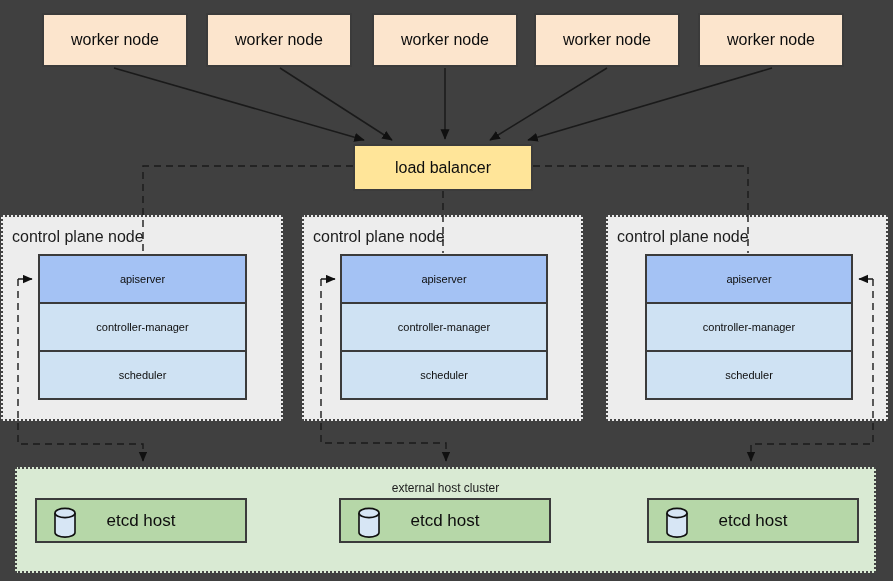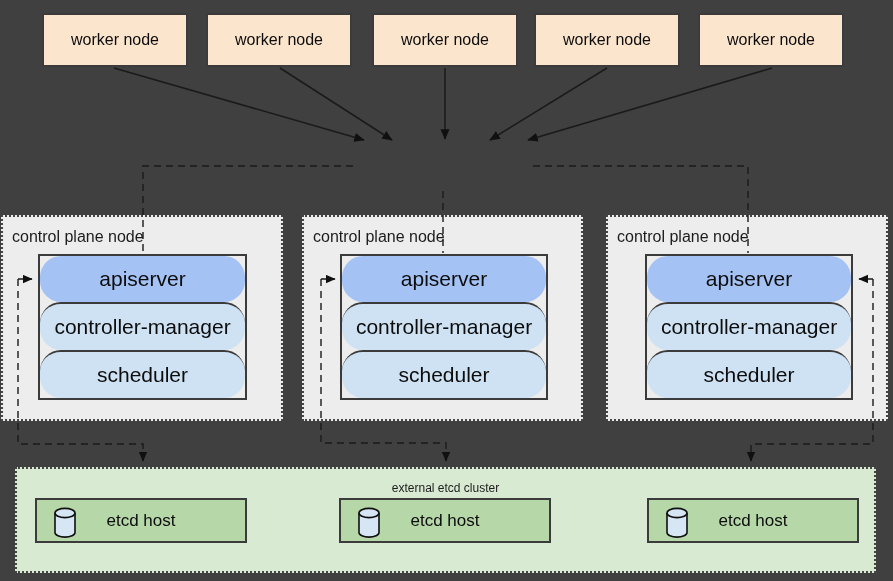--- a/index.html
+++ b/index.html
@@ -25,21 +25,21 @@
     position:absolute; top:215px; height:206px; box-sizing:border-box;
     background:var(--control-plane-fill); border:2px dotted #454545; z-index:1;
   }
   .cp-label{position:absolute; left:9px; top:11px; font-size:16px; color:#1c1c1c;}
   .stack{
     position:absolute; top:254px; height:146px; box-sizing:border-box;
     border:2px solid var(--border-color); display:flex; flex-direction:column; z-index:2;
   }
   .stack .row{
     flex:1; display:flex; align-items:center; justify-content:center;
-    font-size:21px; background:var(--component-fill); box-sizing:border-box;border-radius:21px;
+    font-size:11px; background:var(--component-fill); box-sizing:border-box;
   }
   .stack .row + .row{border-top:2px solid var(--border-color);}
   .stack .row.apiserver{background:var(--apiserver-fill);}
   .etcd-cluster{
     position:absolute; left:15px; top:467px; width:861px; height:106px; box-sizing:border-box;
     background:var(--etcd-cluster-fill); border:2px dotted #454545; z-index:1;
   }
   .etcd-label{position:absolute; left:0; right:0; top:12px; text-align:center; font-size:12px; color:#1c1c1c;}
   .etcd-host{
     position:absolute; top:29px; width:212px; height:45px; box-sizing:border-box;
@@ -91,20 +91,23 @@
   <div class="box worker" style="left:372px">
       <span>worker node</span>
     </div>
   <div class="box worker" style="left:534px">
       <span>worker node</span>
     </div>
   <div class="box worker" style="left:698px">
       <span>worker node</span>
     </div>
 
+  <div class="box lb">
+    <span>load balancer</span>
+  </div>
 
   <section class="cp" style="left:1px;width:282px">
     <div class="cp-label">control plane node</div>
   </section>
   <div class="stack" style="left:38px;width:209px">
     <div class="row apiserver">apiserver</div>
     <div class="row">controller-manager</div>
     <div class="row">scheduler</div>
   </div>
 
@@ -120,21 +123,21 @@
   <section class="cp" style="left:606px;width:282px">
     <div class="cp-label">control plane node</div>
   </section>
   <div class="stack" style="left:645px;width:208px">
     <div class="row apiserver">apiserver</div>
     <div class="row">controller-manager</div>
     <div class="row">scheduler</div>
   </div>
 
   <section class="etcd-cluster">
-    <div class="etcd-label">external etcd cluster</div>
+    <div class="etcd-label">external host cluster</div>
 
     <div class="etcd-host" style="left:18px">
       <svg class="cyl" width="24" height="32" viewBox="0 0 24 32">
         <path class="cylinder-shape" d="M2,6 L2,25.5 A10,4.6 0 0 0 22,25.5 L22,6"></path>
         <ellipse class="cylinder-shape" cx="12" cy="6" rx="10" ry="4.6"></ellipse>
       </svg>
       <span>etcd host</span>
     </div>
 
     <div class="etcd-host" style="left:322px">

